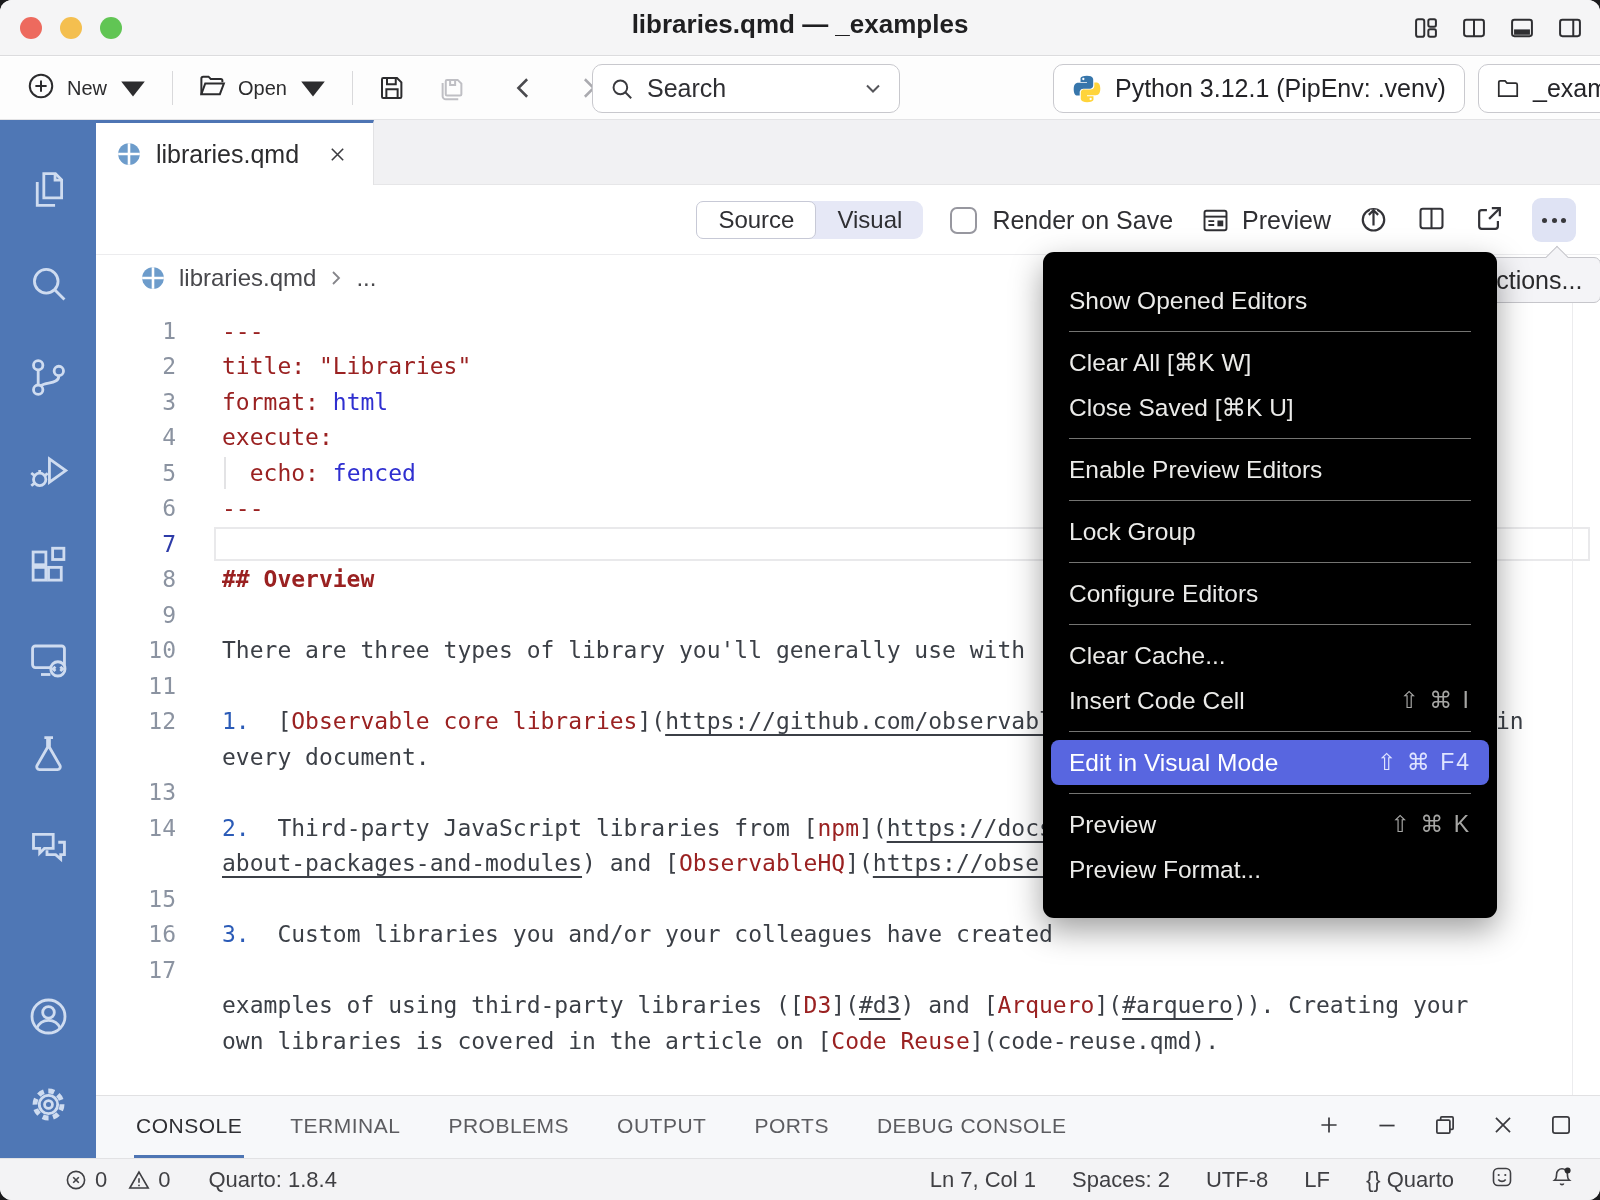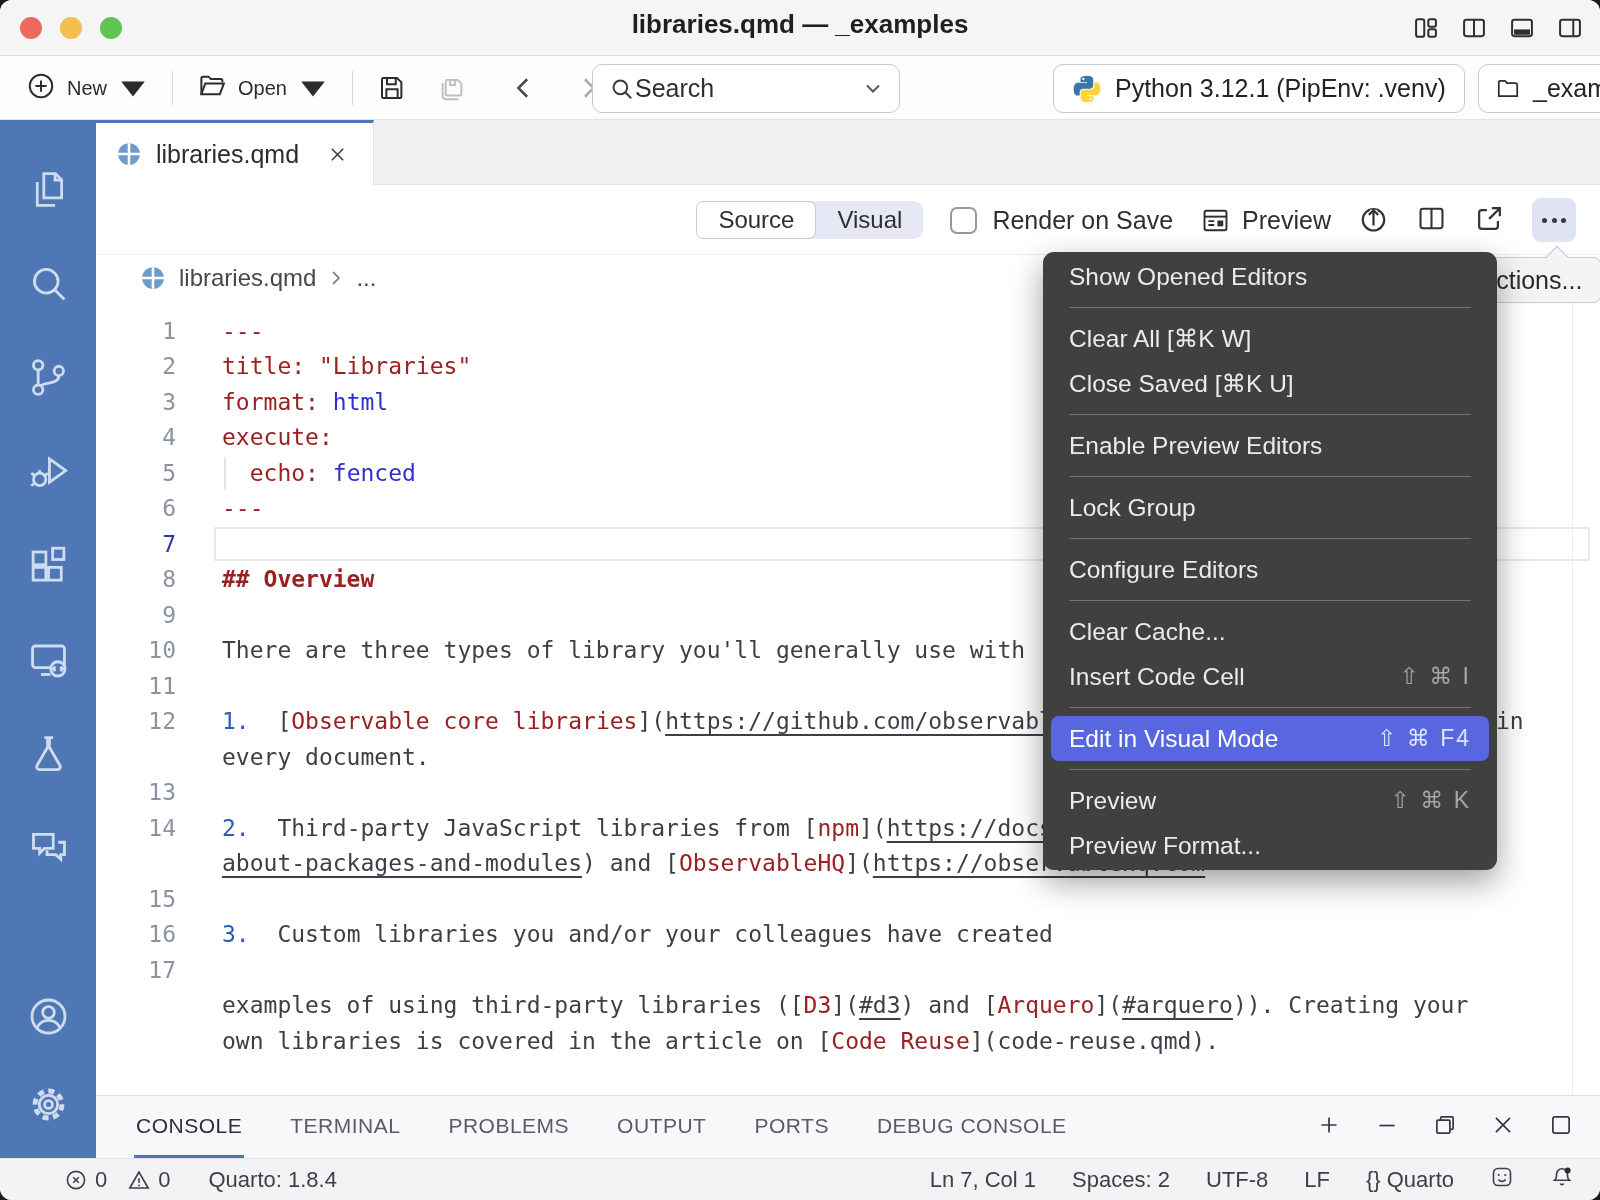--- a/index.html
+++ b/index.html
@@ -20,21 +20,21 @@
   .toolbar { position:absolute; top:57px; left:0; right:0; height:63px; background:#fdfdfd; border-bottom:1px solid #e3e3e5;
              display:flex; align-items:center; padding-left:26px; color:#2c2c2e; }
   .tbtn { display:flex; align-items:center; gap:11px; font-size:20px; color:#2c2c2e; }
   .tbtn svg { width:30px; height:30px; }
   .tsep { width:1px; height:34px; background:#d9d9db; margin:0 24px; }
   .icon-gap { margin-left:30px; }
   .dis { color:#bfbfc4; }
   .nav-back { margin-left:42px; color:#4a4a4e; }
   .nav-fwd { margin-left:34px; color:#aaaaaf; }
   .searchbox { position:absolute; left:592px; top:64px; width:308px; height:49px; border:1.5px solid #c8c8cd; border-radius:10px;
-               background:#fff; display:flex; align-items:center; padding:0 16px; font-size:25px; color:#2f2f33; }
+               background:#fff; display:flex; align-items:center; padding:0 16px; gap:12px; font-size:25px; color:#2f2f33; }
   .searchbox .chev { margin-left:auto; color:#55555a; }
   .pybtn { position:absolute; left:1053px; top:64px; height:49px; border:1.5px solid #c9c9ce; border-radius:10px; background:#fff;
            display:flex; align-items:center; padding:0 18px; gap:13px; font-size:25px; color:#242428; }
   .wsbtn { position:absolute; left:1478px; top:64px; width:240px; height:49px; border:1.5px solid #c9c9ce; border-radius:10px; background:#fff;
            display:flex; align-items:center; padding:0 16px; gap:12px; font-size:25px; color:#242428; }
   .wsbtn svg, .searchbox svg.mag { width:26px; height:26px; }
 
   
   .activity { position:absolute; top:120px; left:0; width:96px; bottom:42px; background:#4f77b5;
               display:flex; flex-direction:column; align-items:center; padding-top:22px; }
@@ -81,21 +81,21 @@
   .crow.g::before { content:""; position:absolute; left:128px; top:2px; bottom:2px; width:1.5px; background:#e3e3e5; }
   .s-p{color:#3b3f46} .s-k{color:#9a2121} .s-v{color:#2f2fd0} .s-n{color:#2b5bb7}
   .s-u{color:#3b3f46; text-decoration:underline; text-decoration-thickness:1.5px; text-underline-offset:5px}
   .s-h{color:#9a2121; font-weight:bold}
 
   
   .tip { position:absolute; left:1398px; top:257px; height:46px; background:#f4f4f7; border:1.5px solid #c6c6cb; border-radius:7px;
          display:flex; align-items:center; padding:0 18px; font-size:25px; color:#2b2b2d; z-index:20; white-space:nowrap; }
   .tip::before { content:""; position:absolute; top:-9px; left:150px; width:15px; height:15px; background:#f4f4f7;
                  border-left:1.5px solid #c6c6cb; border-top:1.5px solid #c6c6cb; transform:rotate(45deg); }
-  .menu { position:absolute; left:1043px; top:252px; width:454px; background:#404040; border-radius:11px; padding:2px 0;
+  .menu { position:absolute; left:1043px; top:252px; width:454px; background:#000000; border-radius:11px; padding:26px 0;
           box-shadow:0 12px 32px rgba(0,0,0,.38); z-index:30; }
   .mi { height:45px; display:flex; align-items:center; padding:0 26px; font-size:24.5px; font-weight:500; color:#ebebe9; }
   .mi .sc { margin-left:auto; color:#a6a6a4; font-size:23px; letter-spacing:2px; }
   .mi.hl { margin:0 8px; padding:0 18px; border-radius:8px; background:#5866e0; color:#fff; }
   .mi.hl .sc { color:#dfe4ff; }
   .msep { height:1px; background:#747472; margin:8px 26px; }
 
   
   .panel { position:absolute; top:1095px; left:96px; right:0; height:63px; background:#f7f8fa; border-top:1px solid #e1e1e3;
            display:flex; align-items:center; padding:0 26px 0 38px; }

